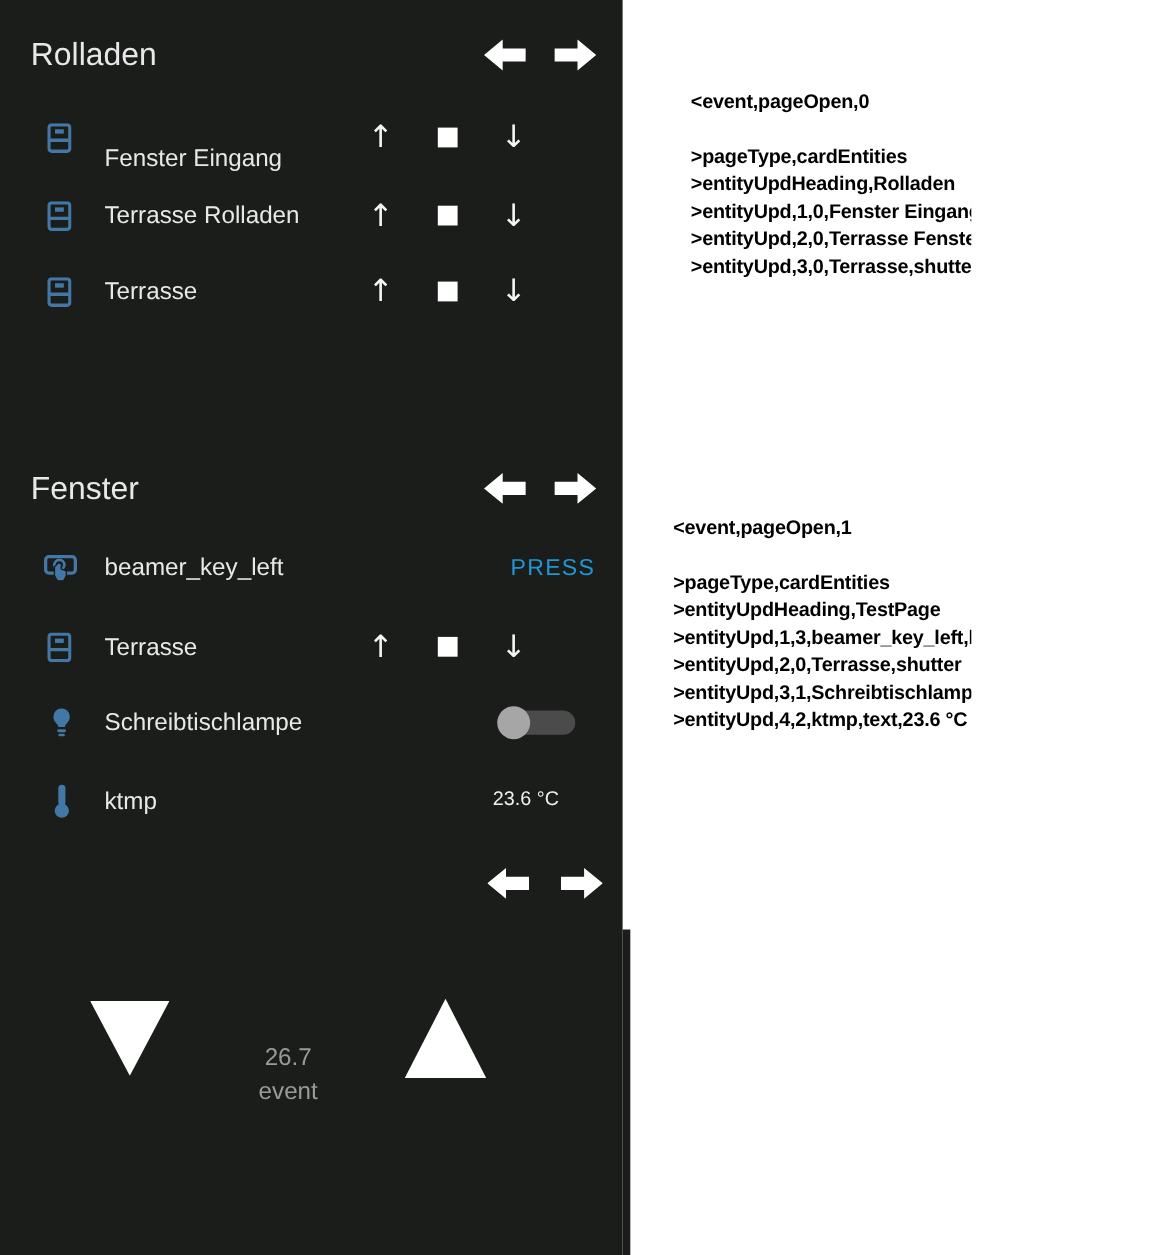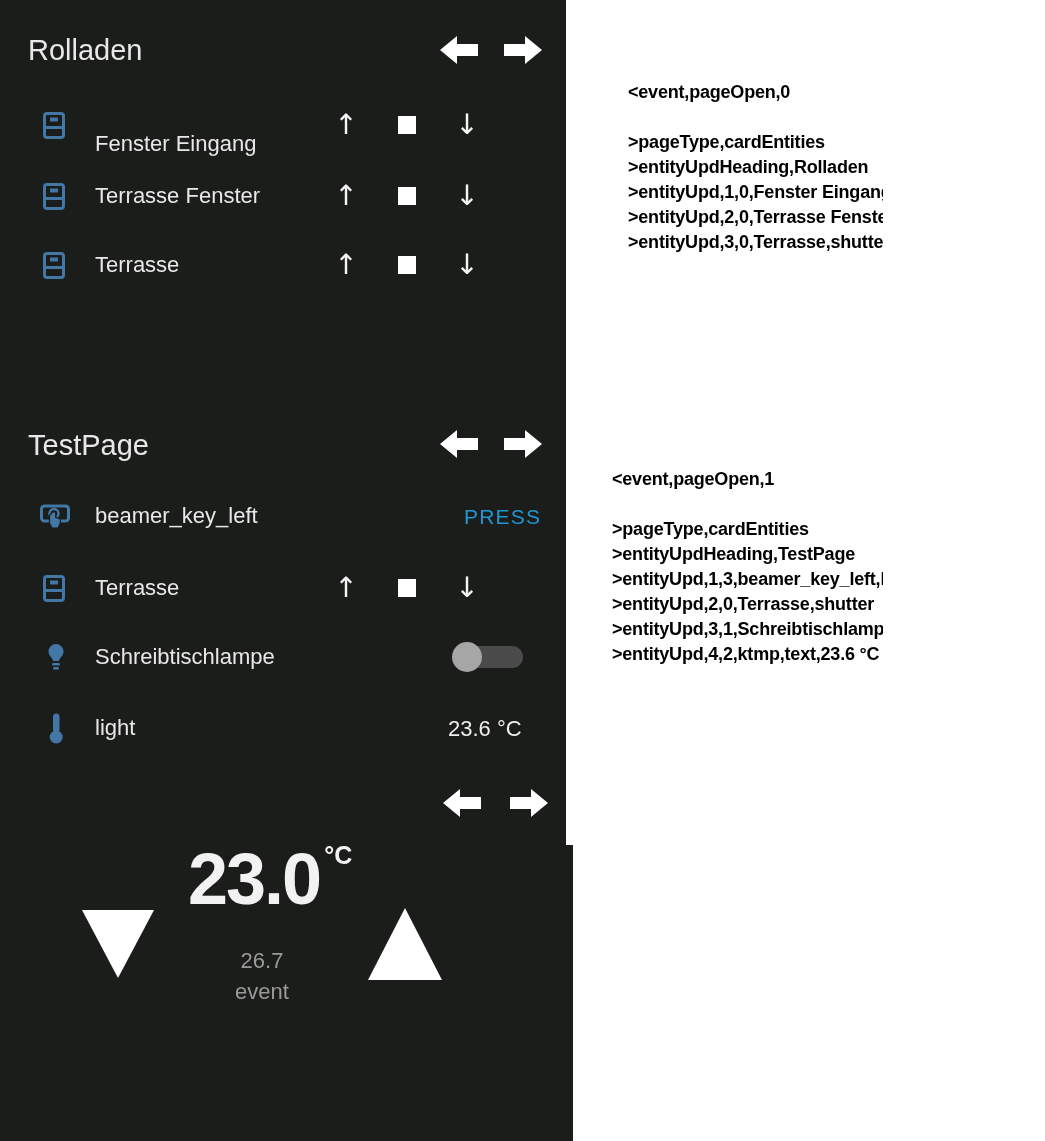--- a/index.html
+++ b/index.html
@@ -8,21 +8,21 @@
   .panel{position:absolute;left:0;top:0;width:566px;height:1141px;background:#1a1d19;}
   .panel-ext{position:absolute;left:566px;top:845px;width:7px;height:296px;background:#1a1d19;}
   .abs{position:absolute;}
   .heading{color:#e8e8e8;font-size:29px;line-height:34px;font-weight:400;}
   .entity-label{color:#e8e8e8;font-size:22px;line-height:26px;font-weight:400;}
   .nav-arrow{width:38px;height:32px;display:block;cursor:pointer;}
   .ctl-arrow{color:#f5f5f5;font-size:28px;line-height:28px;font-family:"DejaVu Sans",sans-serif;
              display:block;text-align:center;width:40px;cursor:pointer;}
   .stop-square{width:18px;height:18px;background:#ffffff;cursor:pointer;}
   .press{color:#2196d3;font-size:21px;letter-spacing:1.2px;font-weight:400;cursor:pointer;}
-  .value-text{color:#efefef;font-size:22px;}
+  .value-text{color:#efefef;font-size:18px;}
   .toggle-track{width:66px;height:22px;border-radius:11px;background:#4b4b4b;cursor:pointer;}
   .toggle-knob{width:30px;height:30px;border-radius:15px;background:#a6a6a6;}
   .thermo-temp{color:#f2f2f2;font-size:72px;font-weight:700;line-height:72px;letter-spacing:-2px;}
   .thermo-unit{color:#f2f2f2;font-size:25px;font-weight:700;line-height:25px;margin-left:4px;margin-top:0px;}
   .thermo-sub{color:#9a9a9a;font-size:22px;text-align:center;width:120px;}
   .thermo-name{color:#f0f0f0;font-size:29px;text-align:center;width:220px;}
   .proto-block{color:#000000;font-size:18px;line-height:25px;font-weight:700;
                letter-spacing:-0.2px;white-space:pre;}
   svg{display:block;}
 </style>
@@ -59,38 +59,38 @@
   <div class="abs stop-square" style="left:398px;top:116px;"></div>
   <div class="abs ctl-arrow" style="left:447px;top:111px;">↓</div>
 
   <div class="abs" style="left:43px;top:183px;">
     <svg width="22" height="27" viewBox="0 0 22 27">
       <rect x="1.5" y="1.5" width="19" height="24" rx="2.5" fill="none" stroke="#4377a6" stroke-width="3"></rect>
       <rect x="7" y="5.5" width="8" height="4" fill="#4377a6"></rect>
       <line x1="2" y1="15.5" x2="20" y2="15.5" stroke="#4377a6" stroke-width="3"></line>
     </svg>
   </div>
-  <div class="abs entity-label" style="left:95px;top:183px;">Terrasse Fenster</div>
+  <div class="abs entity-label" style="left:95px;top:183px;">Terrasse Rolladen</div>
   <div class="abs ctl-arrow" style="left:326px;top:182px;">↑</div>
   <div class="abs stop-square" style="left:398px;top:187px;"></div>
   <div class="abs ctl-arrow" style="left:447px;top:182px;">↓</div>
 
   <div class="abs" style="left:43px;top:252px;">
     <svg width="22" height="27" viewBox="0 0 22 27">
       <rect x="1.5" y="1.5" width="19" height="24" rx="2.5" fill="none" stroke="#4377a6" stroke-width="3"></rect>
       <rect x="7" y="5.5" width="8" height="4" fill="#4377a6"></rect>
       <line x1="2" y1="15.5" x2="20" y2="15.5" stroke="#4377a6" stroke-width="3"></line>
     </svg>
   </div>
   <div class="abs entity-label" style="left:95px;top:252px;">Terrasse</div>
   <div class="abs ctl-arrow" style="left:326px;top:251px;">↑</div>
   <div class="abs stop-square" style="left:398px;top:256px;"></div>
   <div class="abs ctl-arrow" style="left:447px;top:251px;">↓</div>
 
-  <div class="abs heading" style="left:28px;top:428px;">TestPage</div>
+  <div class="abs heading" style="left:28px;top:428px;">Fenster</div>
 
   <div class="abs" style="left:440px;top:428px;">
     <svg class="nav-arrow" viewBox="0 0 38 32">
       <polygon points="0,16 17,2 17,10 38,10 38,22 17,22 17,30" fill="#ffffff"></polygon>
     </svg>
   </div>
   <div class="abs" style="left:504px;top:428px;">
     <svg class="nav-arrow" viewBox="0 0 38 32">
       <polygon points="38,16 21,2 21,10 0,10 0,22 21,22 21,30" fill="#ffffff"></polygon>
     </svg>
@@ -128,38 +128,34 @@
   <div class="abs entity-label" style="left:95px;top:644px;">Schreibtischlampe</div>
   <div class="abs toggle-track" style="left:457px;top:646px;"></div>
   <div class="abs toggle-knob" style="left:452px;top:642px;"></div>
 
   <div class="abs" style="left:48px;top:712px;">
     <svg width="16" height="32" viewBox="0 0 16 32">
       <rect x="5" y="1.5" width="6.5" height="19" rx="3.2" fill="#4377a6"></rect>
       <circle cx="8.2" cy="25" r="6.5" fill="#4377a6"></circle>
     </svg>
   </div>
-  <div class="abs entity-label" style="left:95px;top:715px;">light</div>
+  <div class="abs entity-label" style="left:95px;top:715px;">ktmp</div>
   <div class="abs value-text" style="left:448px;top:716px;">23.6 °C</div>
 
   <div class="abs" style="left:443px;top:787px;">
     <svg class="nav-arrow" viewBox="0 0 38 32">
       <polygon points="0,16 17,2 17,10 38,10 38,22 17,22 17,30" fill="#ffffff"></polygon>
     </svg>
   </div>
   <div class="abs" style="left:510px;top:787px;">
     <svg class="nav-arrow" viewBox="0 0 38 32">
       <polygon points="38,16 21,2 21,10 0,10 0,22 21,22 21,30" fill="#ffffff"></polygon>
     </svg>
   </div>
 
-  <div class="abs" style="left:188px;top:843px;display:flex;align-items:flex-start;">
-    <span class="thermo-temp">23.0</span>
-    <span class="thermo-unit">°C</span>
-  </div>
 
   <div class="abs" style="left:82px;top:910px;">
     <svg width="72" height="68" viewBox="0 0 72 68">
       <polygon points="0,0 72,0 36,68" fill="#ffffff"></polygon>
     </svg>
   </div>
   <div class="abs" style="left:368px;top:908px;">
     <svg width="74" height="72" viewBox="0 0 74 72">
       <polygon points="37,0 74,72 0,72" fill="#ffffff"></polygon>
     </svg>

